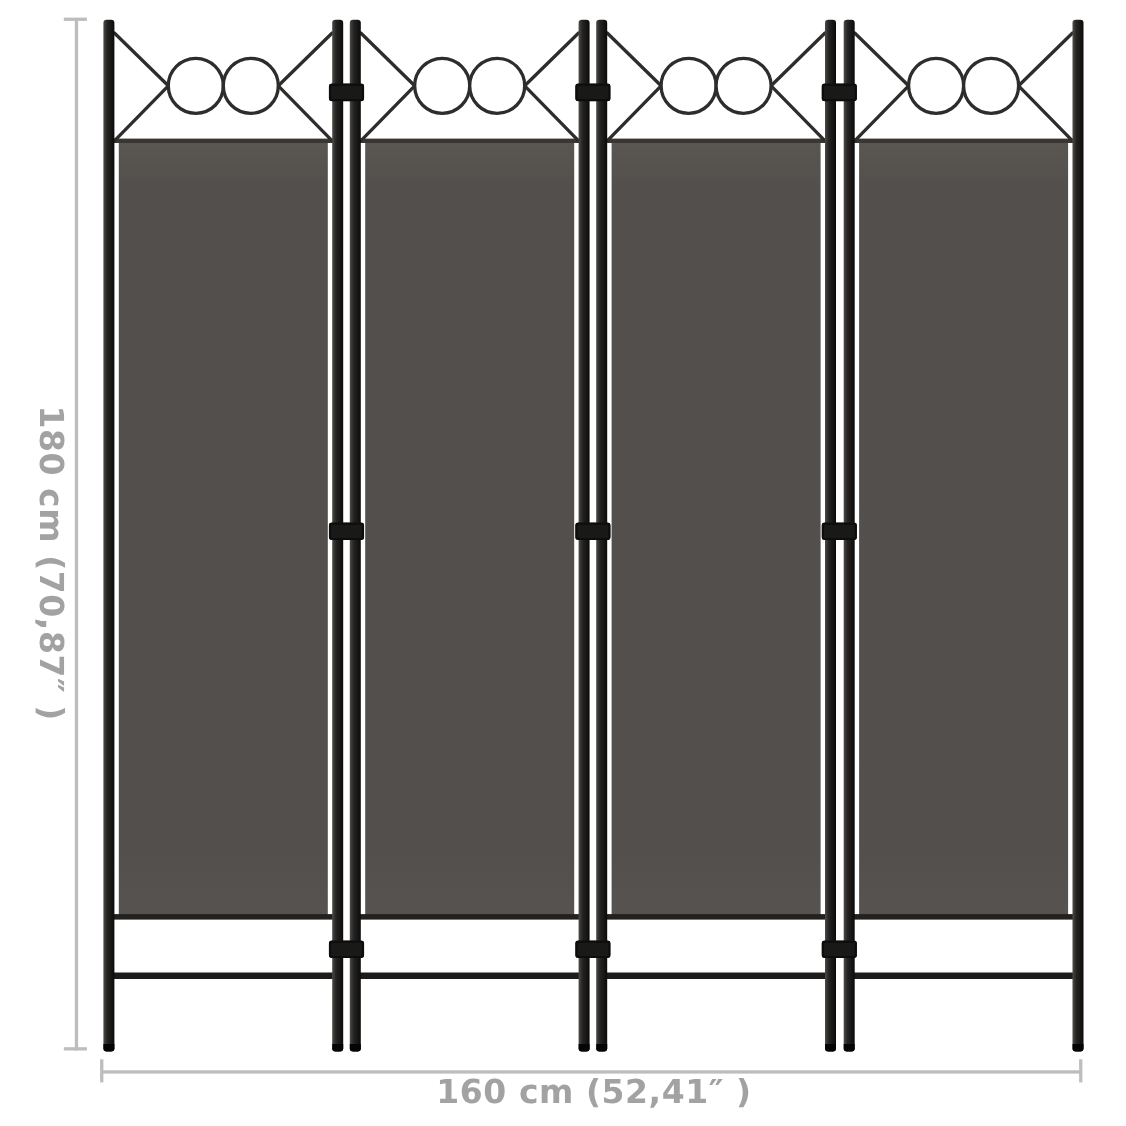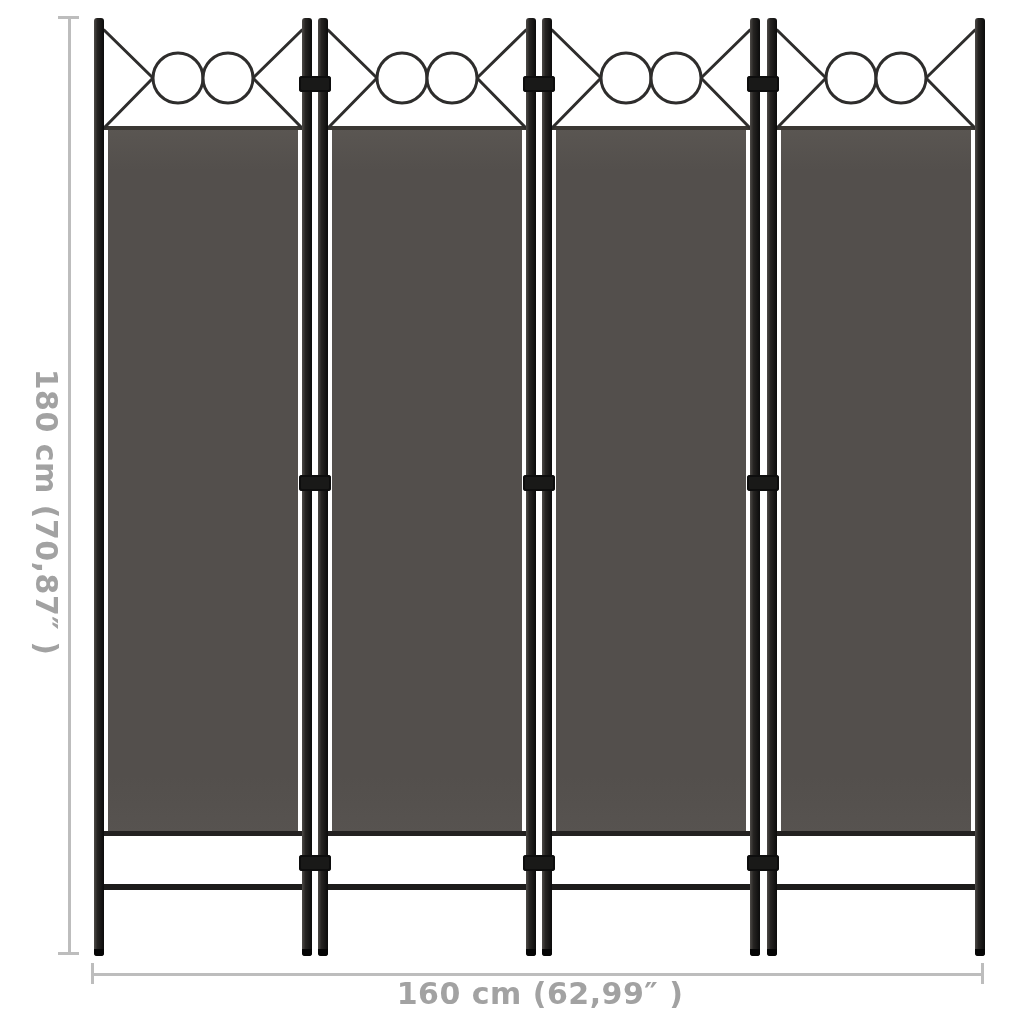--- a/index.html
+++ b/index.html
@@ -95,21 +95,21 @@
     <div class="dim-line vline"></div>
     <div class="dim-tick vtick-top"></div>
     <div class="dim-tick vtick-bottom"></div>
     <div class="dim-label dim-label-v">180 cm (70,87″ )</div>
   </div>
 
   <div>
     <div class="dim-line hline"></div>
     <div class="dim-tick htick-left"></div>
     <div class="dim-tick htick-right"></div>
-    <div class="dim-label dim-label-h">160 cm (62,99″ )</div>
+    <div class="dim-label dim-label-h">160 cm (52,41″ )</div>
   </div>
 
   <div id="divider">
       <div class="fabric" style="left: 108px; top: 128px; width: 190px; height: 704px;"></div>
       <div class="rail rail-top" style="left: 99px; top: 126px; width: 208px;"></div>
       <div class="rail rail-bottom" style="left: 99px; top: 831px; width: 208px;"></div>
       <div class="rail rail-cross" style="left: 99px; top: 884px; width: 208px;"></div>
       <svg class="deco" width="220" height="120" viewBox="0 0 220 120" style="left: 93px; top: 14px;">
         <line x1="11" y1="16" x2="60" y2="64"></line>
         <line x1="11" y1="114" x2="60" y2="64"></line>

